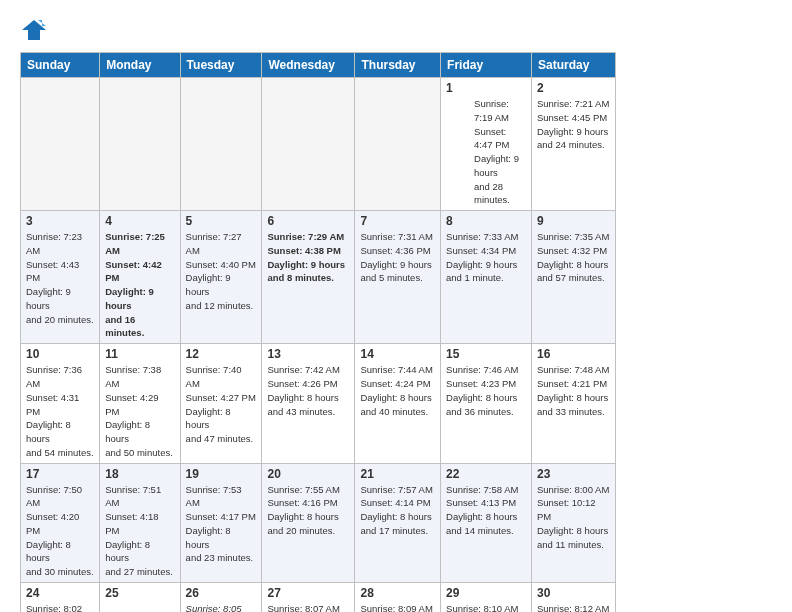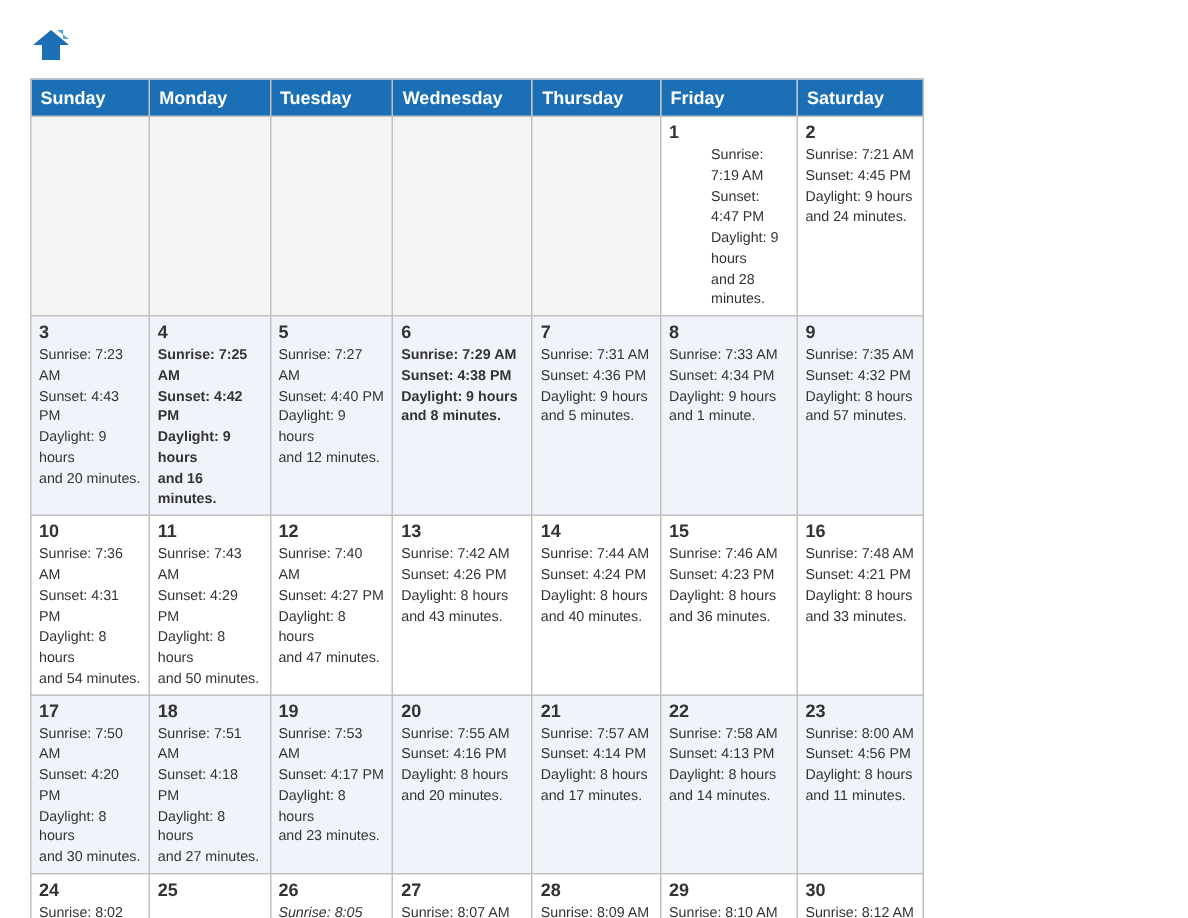--- a/index.html
+++ b/index.html
@@ -210,21 +210,21 @@
         <tr>
           <td>
             <span class="day-num">10</span>
             <div class="day-info" style="white-space: pre-line;">Sunrise: 7:36 AM
 Sunset: 4:31 PM
 Daylight: 8 hours
 and 54 minutes.</div>
           </td>
           <td>
             <span class="day-num">11</span>
-            <div class="day-info" style="white-space: pre-line;">Sunrise: 7:43 AM
+            <div class="day-info" style="white-space: pre-line;">Sunrise: 7:38 AM
 Sunset: 4:29 PM
 Daylight: 8 hours
 and 50 minutes.</div>
           </td>
           <td>
             <span class="day-num">12</span>
             <div class="day-info" style="white-space: pre-line;">Sunrise: 7:40 AM
 Sunset: 4:27 PM
 Daylight: 8 hours
 and 47 minutes.</div>
@@ -297,21 +297,21 @@
           <td>
             <span class="day-num">22</span>
             <div class="day-info" style="white-space: pre-line;">Sunrise: 7:58 AM
 Sunset: 4:13 PM
 Daylight: 8 hours
 and 14 minutes.</div>
           </td>
           <td>
             <span class="day-num">23</span>
             <div class="day-info" style="white-space: pre-line;">Sunrise: 8:00 AM
-Sunset: 4:56 PM
+Sunset: 10:12 PM
 Daylight: 8 hours
 and 11 minutes.</div>
           </td>
         </tr>
         <tr>
           <td>
             <span class="day-num">24</span>
             <div class="day-info" style="white-space: pre-line;">Sunrise: 8:02 AM
 Sunset: 4:11 PM
 Daylight: 8 hours

